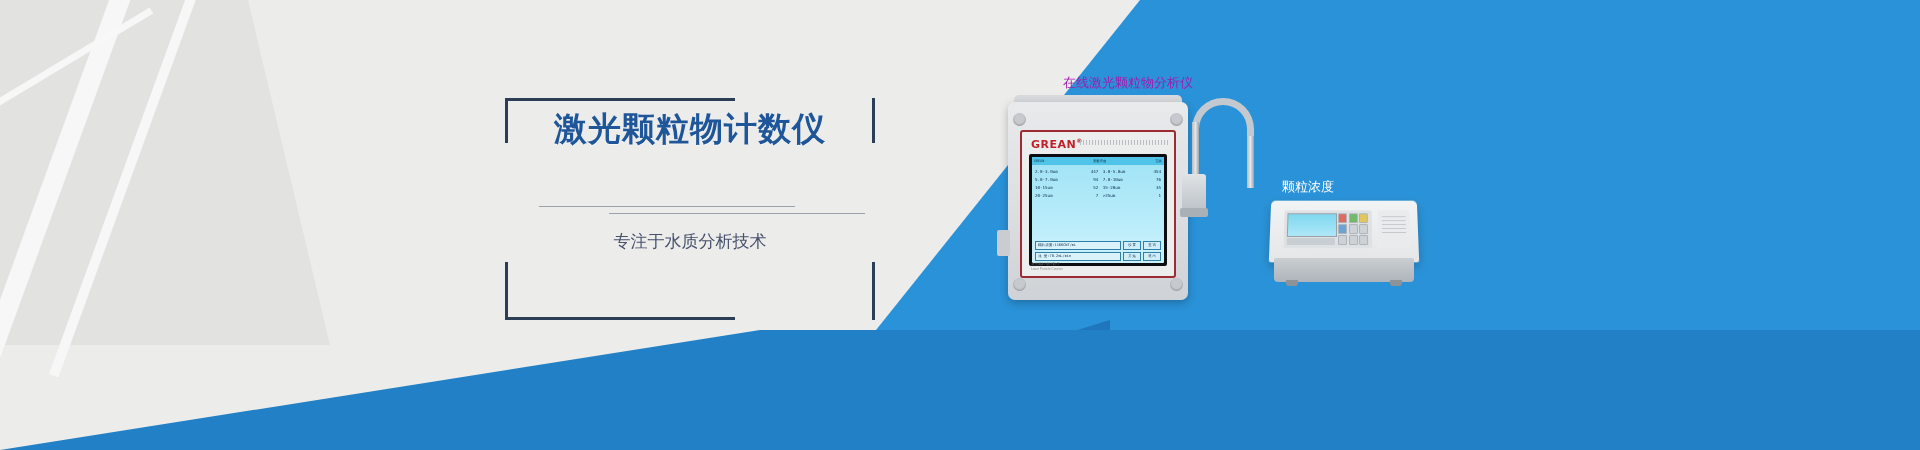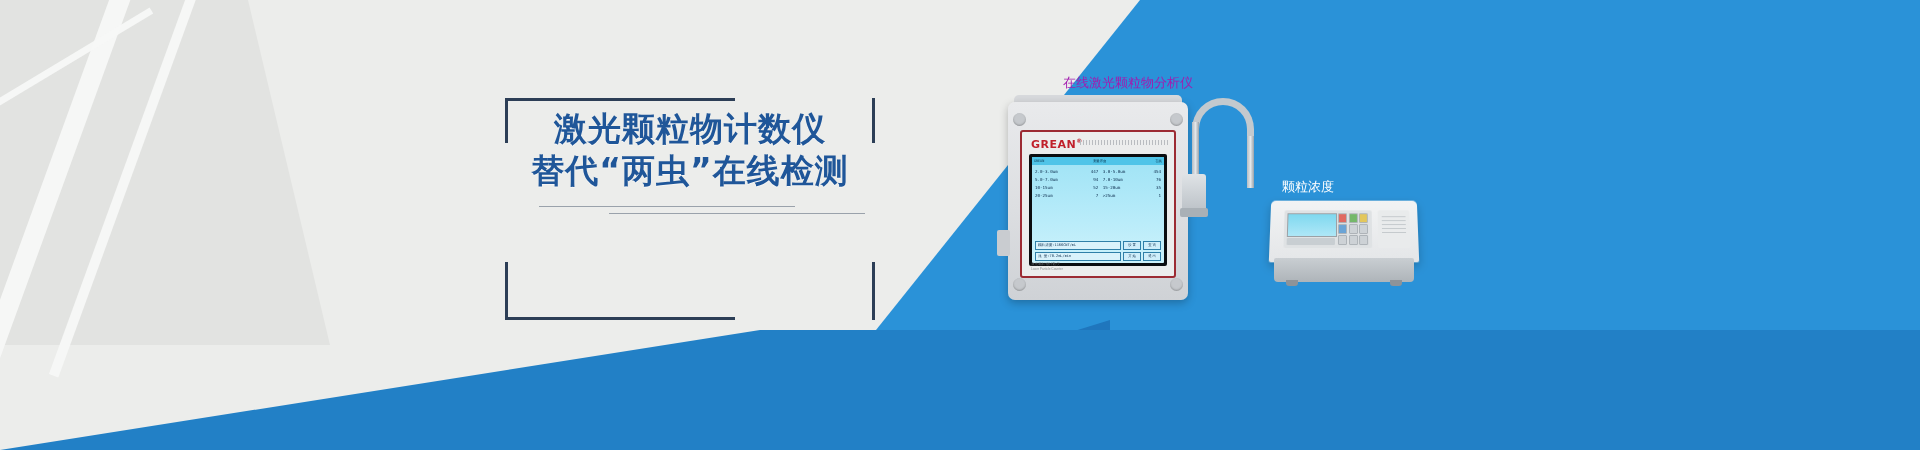--- a/index.html
+++ b/index.html
@@ -155,29 +155,29 @@
   <div class="copy">
     <div class="bracket-tl"></div>
     <div class="bracket-tl-v"></div>
     <div class="bracket-tr"></div>
     <div class="bracket-bl"></div>
     <div class="bracket-bl-v"></div>
     <div class="bracket-br"></div>
 
     <div class="headline">
       <span class="l1">激光颗粒物计数仪</span>
-      <span class="l2">替代“两虫”在线检测</span>
     </div>
 
     <div class="rule-wrap">
       <div class="rule rule-a"></div>
       <div class="rule rule-b"></div>
     </div>
 
     <div class="subcopy">
+      <span>专注于水质分析技术</span>
     </div>
   </div>
 
   <div class="label label-analyzer">在线激光颗粒物分析仪</div>
   <div class="label label-benchtop">颗粒浓度</div>
 
   <div class="analyzer">
     <div class="an-top"></div>
     <div class="an-body"></div>
     <div class="an-hinge an-h1"></div>

